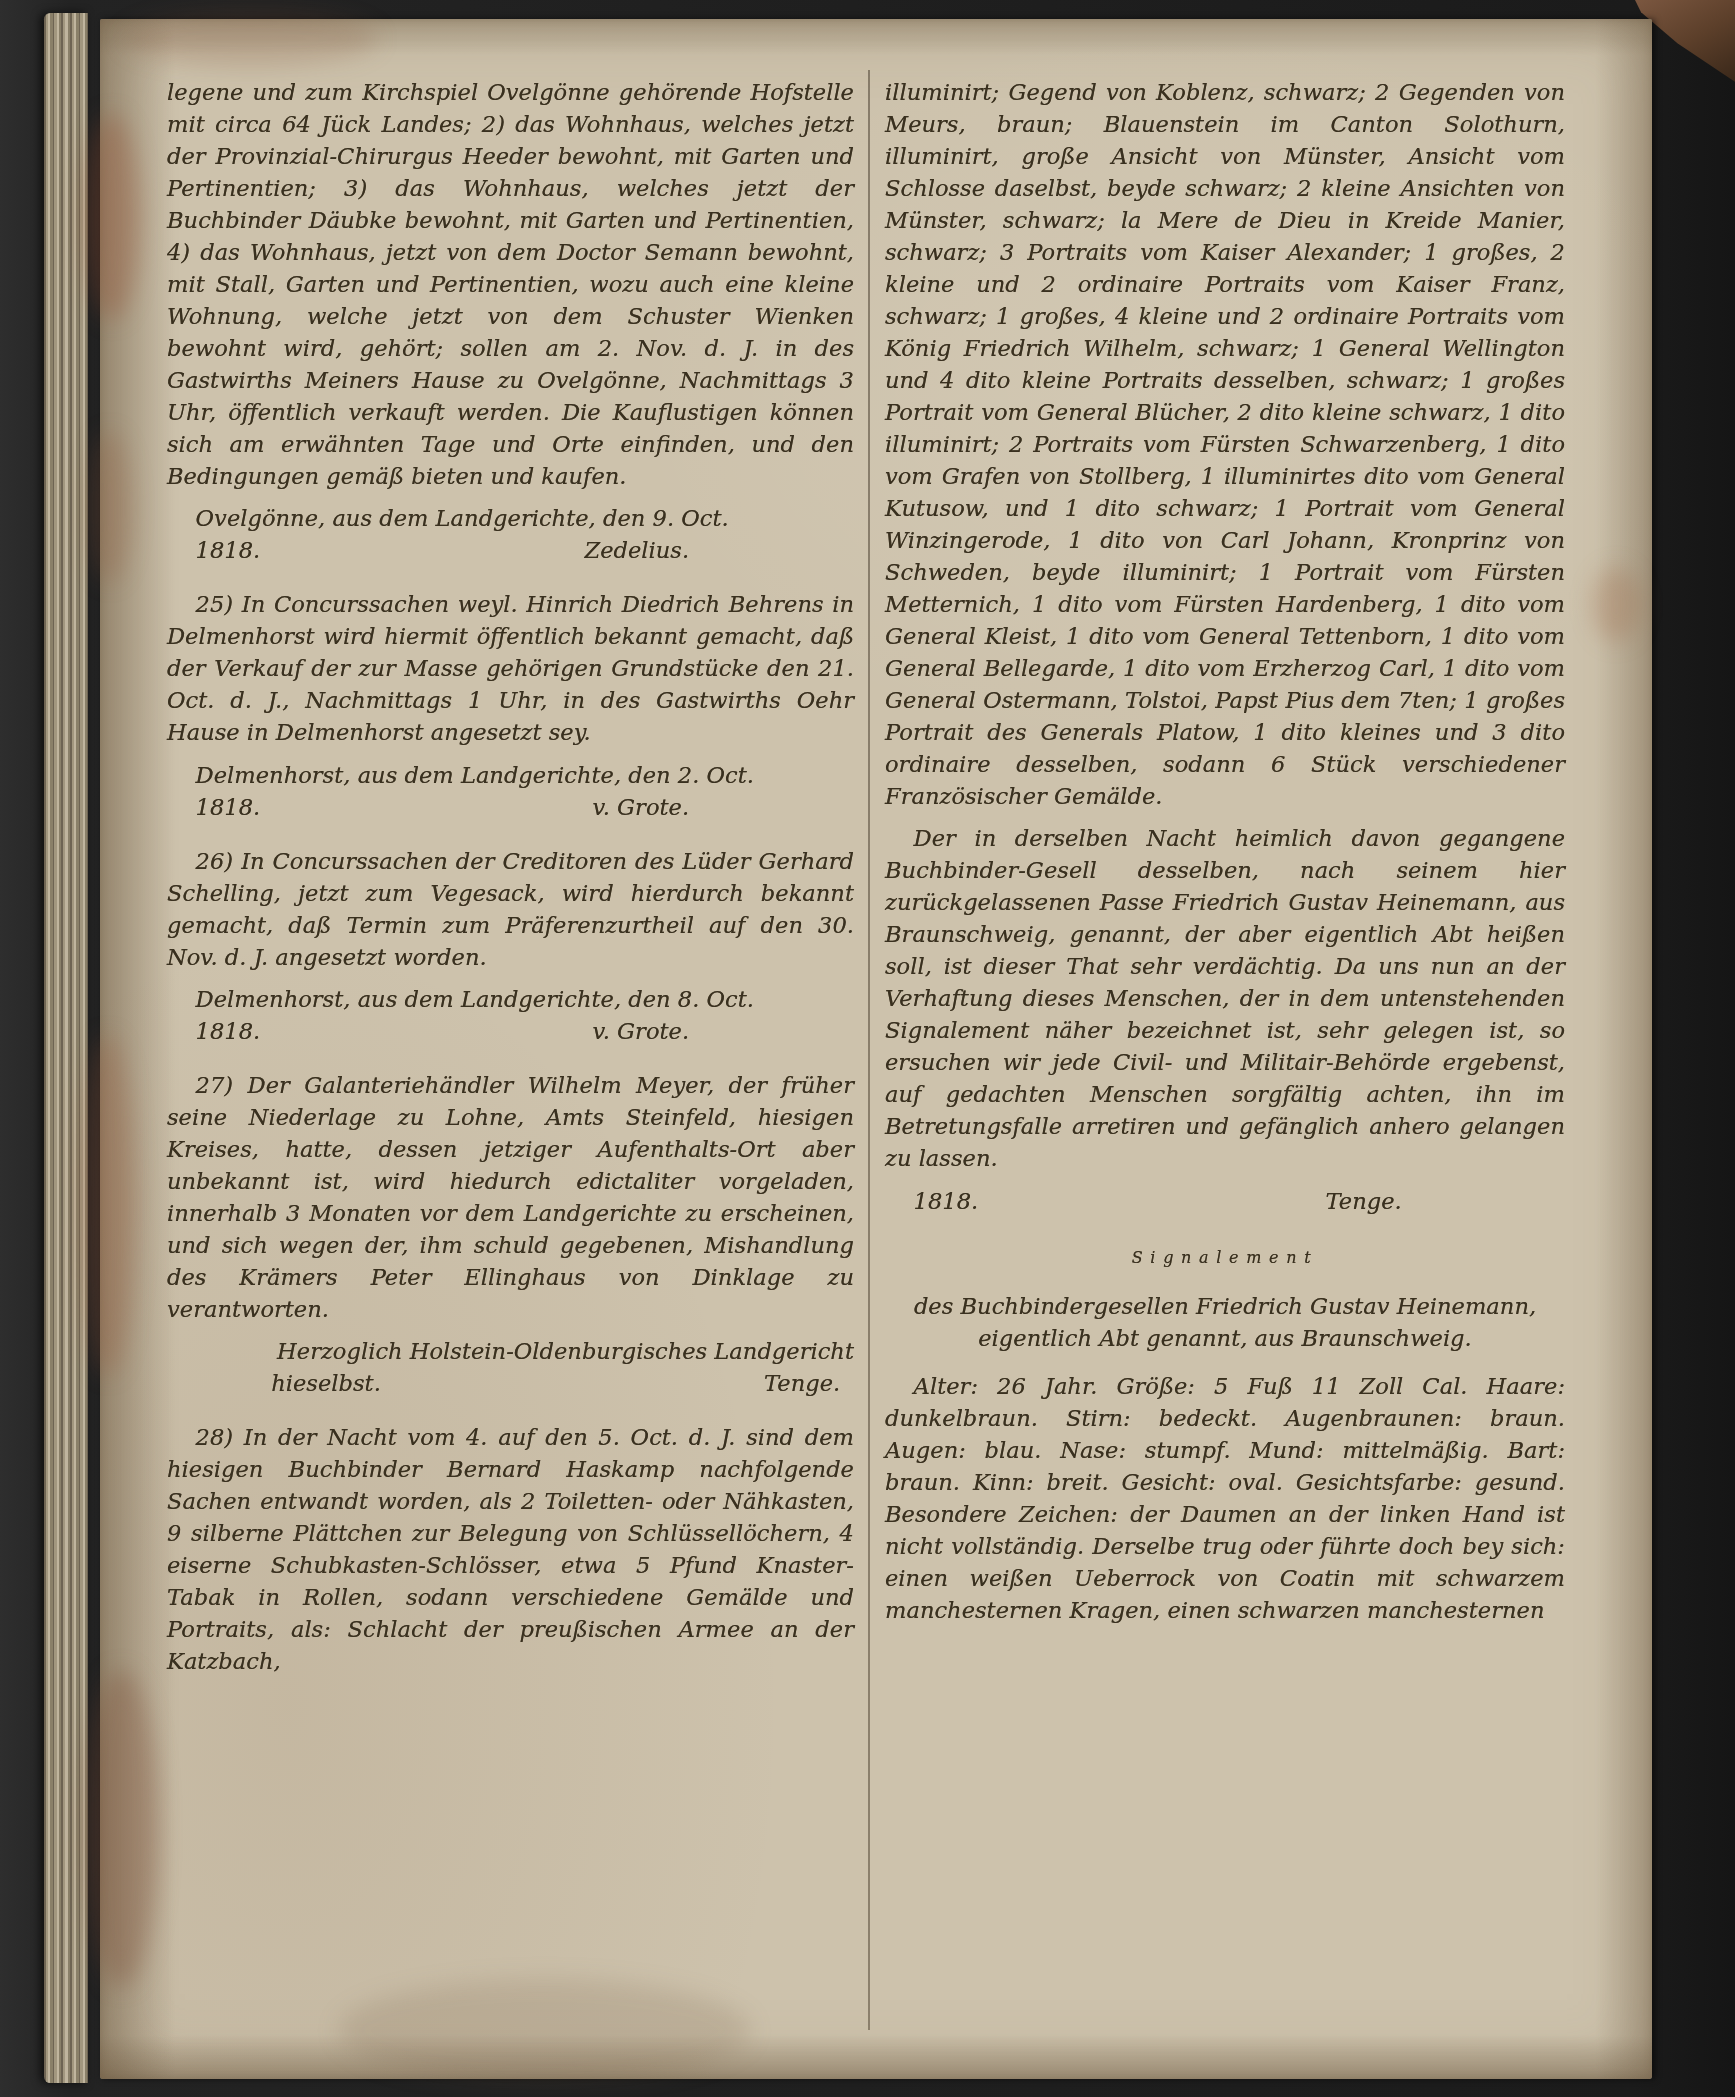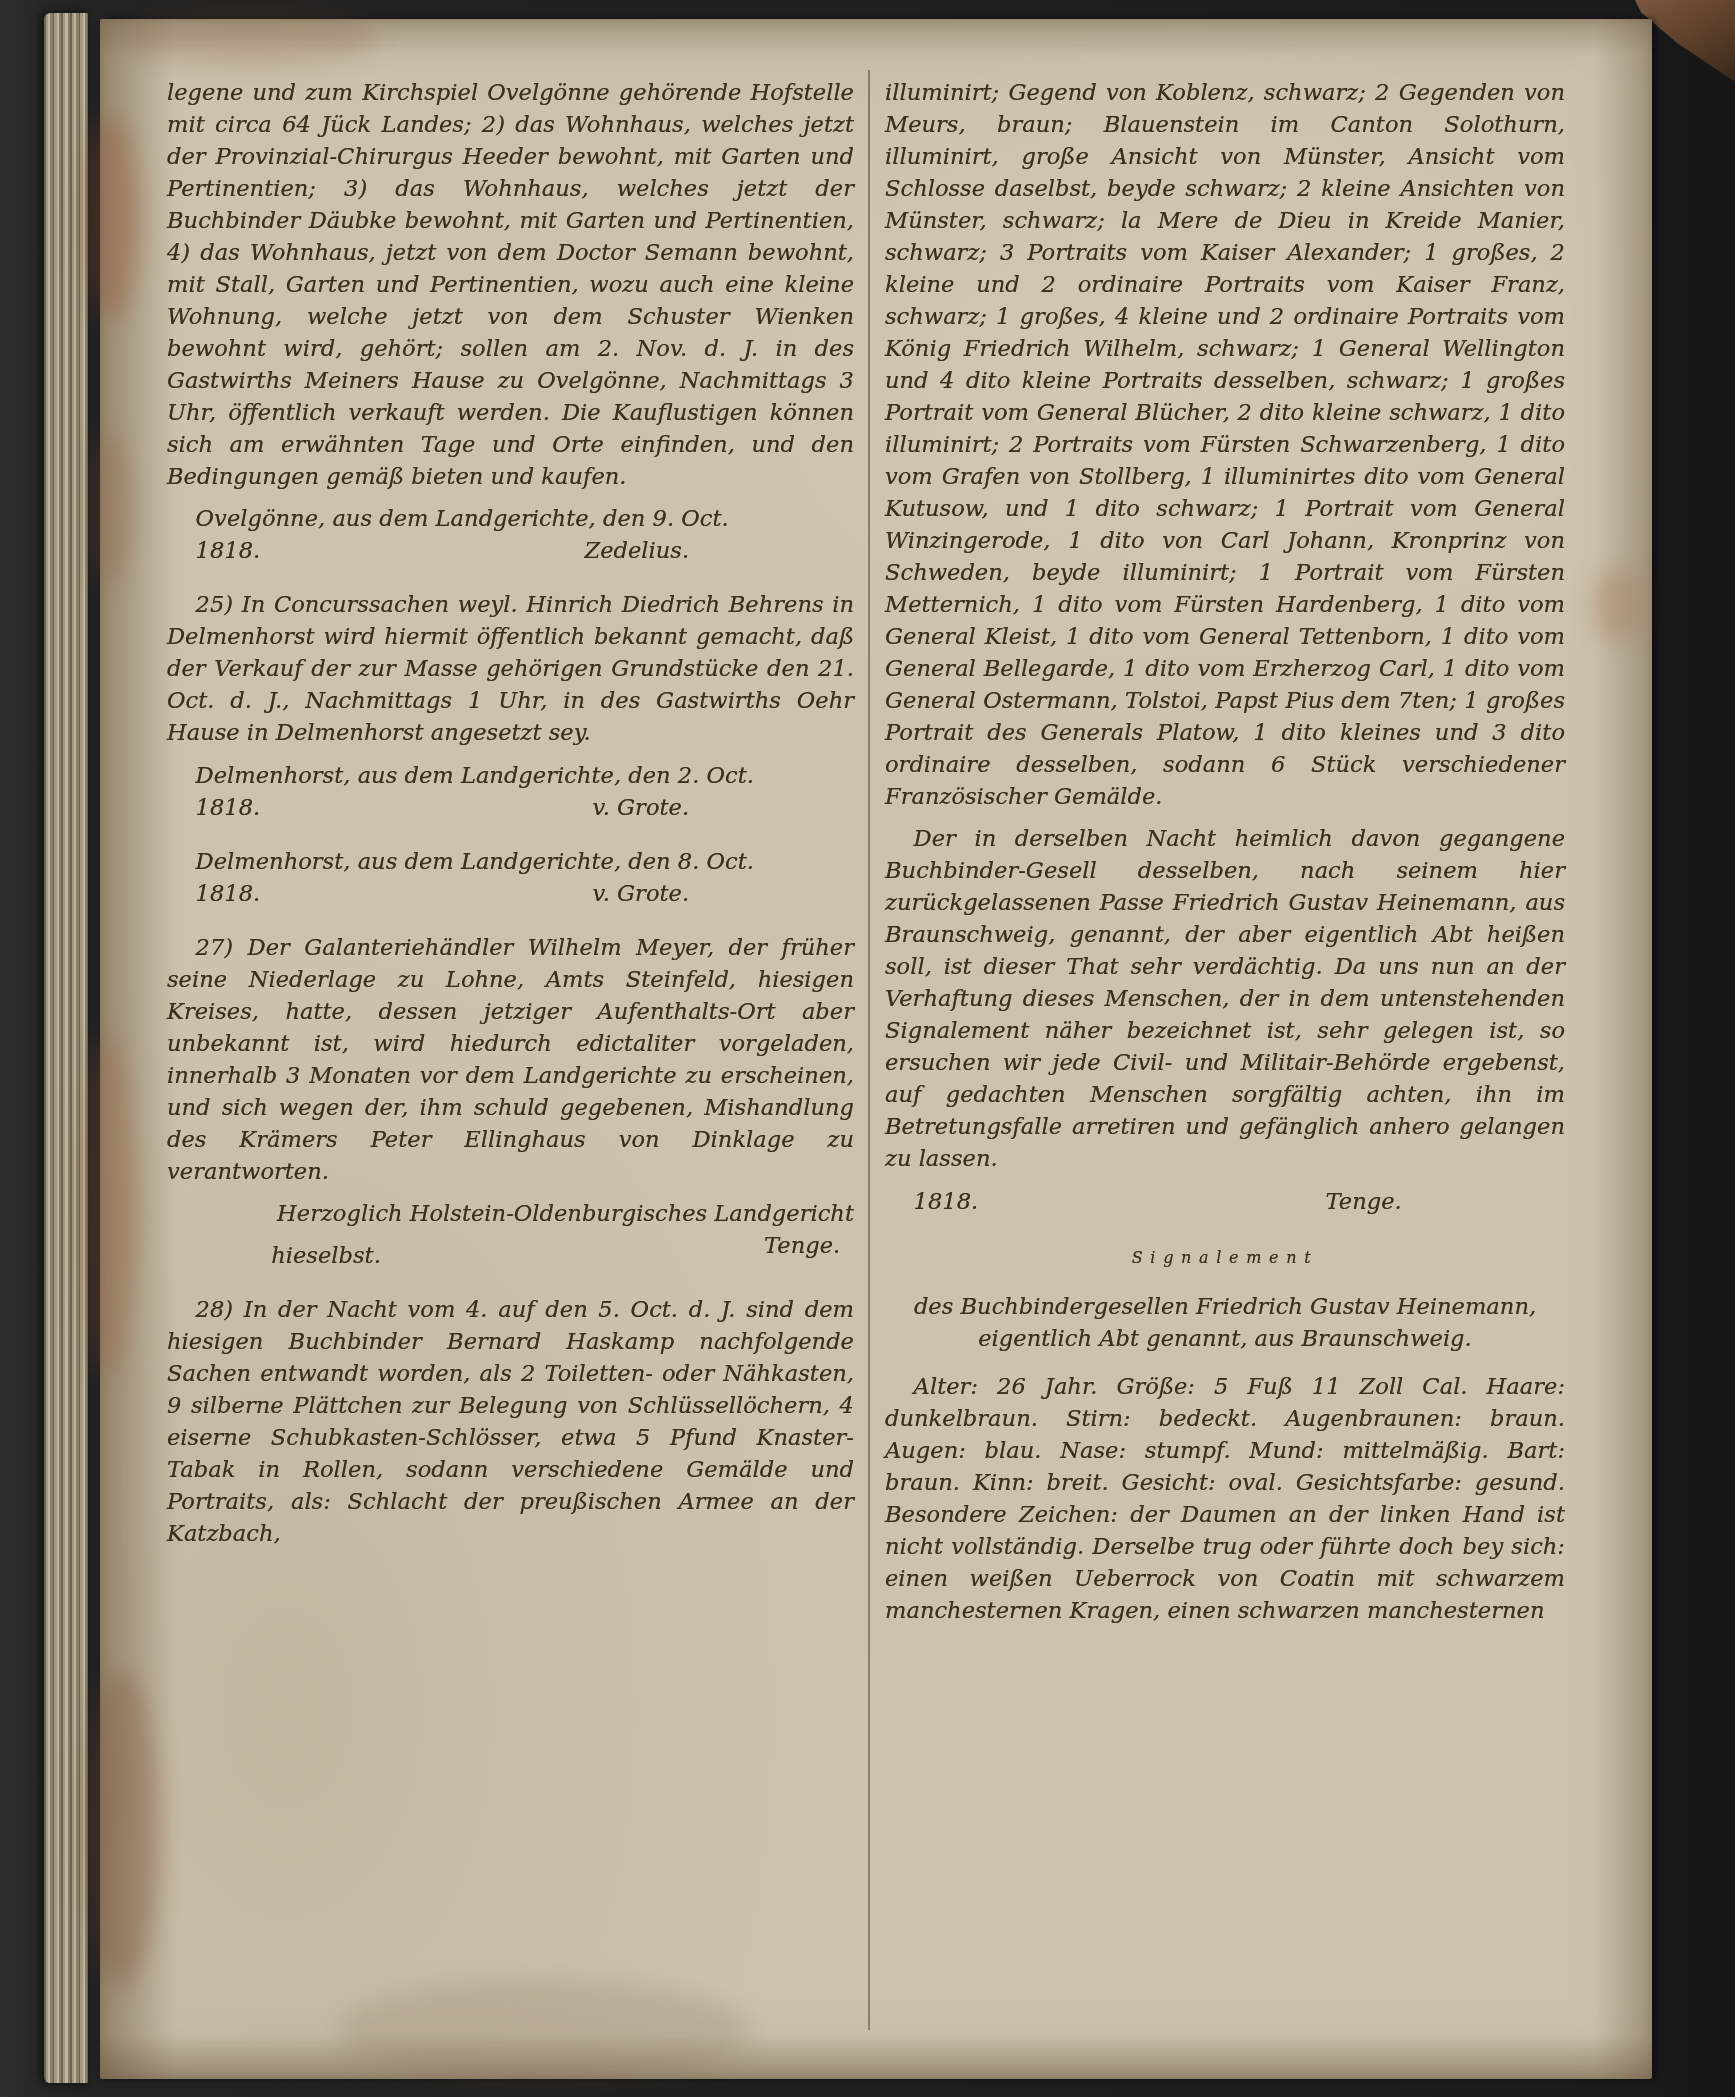--- a/index.html
+++ b/index.html
@@ -75,21 +75,21 @@
   .para { margin: 0 0 10.3px; text-indent: 28.6px; }
   .para.no-indent { text-indent: 0; }
 
   .dl-line1 { display: block; text-indent: 28.6px; }
   .dl-row { display: flex; justify-content: space-between; }
   .dateline { margin-bottom: 22px; }
   .dateline .dl-right { margin-right: 24%; }
 
   .court { margin-bottom: 22px; }
   .court .dl-line1 { text-align: right; text-indent: 0; }
-  .court .dl-left  { margin-left: 11%; margin-top: 10px; }
+  .court .dl-left  { margin-left: 11%; }
   .court .dl-right { margin-right: 2%; }
 
   .heading {
     text-align: center; text-indent: 0;
     letter-spacing: .48em;
     margin: 25.4px 0 16px;
     font-size: 16px;
   }
   .center {
     text-align: center; text-indent: 0;
@@ -124,20 +124,21 @@
           </span>
         </p>
         <p class="para body">25) In Concurssachen weyl. Hinrich Diedrich Behrens in Delmenhorst wird hiermit öffentlich bekannt gemacht, daß der Verkauf der zur Masse gehörigen Grundstücke den 21. Oct. d. J., Nachmittags 1 Uhr, in des Gastwirths Oehr Hause in Delmenhorst angesetzt sey.</p>
         <p class="para dateline">
           <span class="dl-line1">Delmenhorst, aus dem Landgerichte, den 2. Oct.</span>
           <span class="dl-row">
             <span class="dl-left">1818.</span>
             <span class="dl-right">v. Grote.</span>
           </span>
         </p>
+        <p class="para body">26) In Concurssachen der Creditoren des Lüder Gerhard Schelling, jetzt zum Vegesack, wird hierdurch bekannt gemacht, daß Termin zum Präferenzurtheil auf den 30. Nov. d. J. angesetzt worden.</p>
         <p class="para dateline">
           <span class="dl-line1">Delmenhorst, aus dem Landgerichte, den 8. Oct.</span>
           <span class="dl-row">
             <span class="dl-left">1818.</span>
             <span class="dl-right">v. Grote.</span>
           </span>
         </p>
         <p class="para body">27) Der Galanteriehändler Wilhelm Meyer, der früher seine Niederlage zu Lohne, Amts Steinfeld, hiesigen Kreises, hatte, dessen jetziger Aufenthalts-Ort aber unbekannt ist, wird hiedurch edictaliter vorgeladen, innerhalb 3 Monaten vor dem Landgerichte zu erscheinen, und sich wegen der, ihm schuld gegebenen, Mishandlung des Krämers Peter Ellinghaus von Dinklage zu verantworten.</p>
         <p class="para court">
           <span class="dl-line1">Herzoglich Holstein-Oldenburgisches Landgericht</span>

